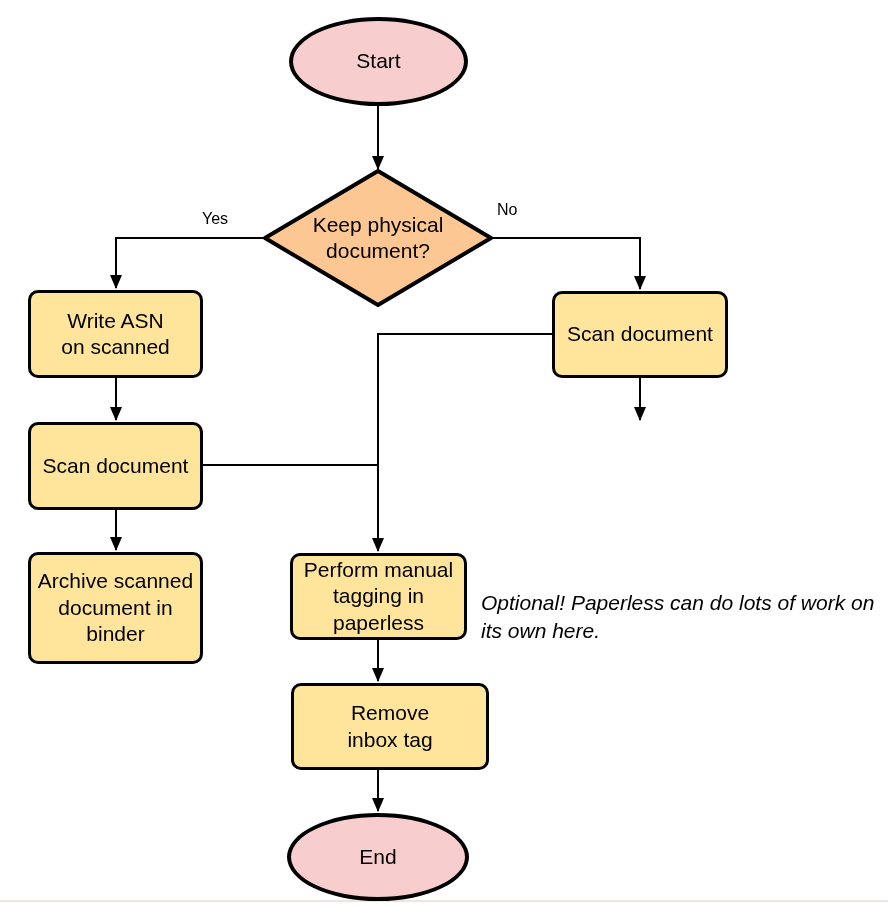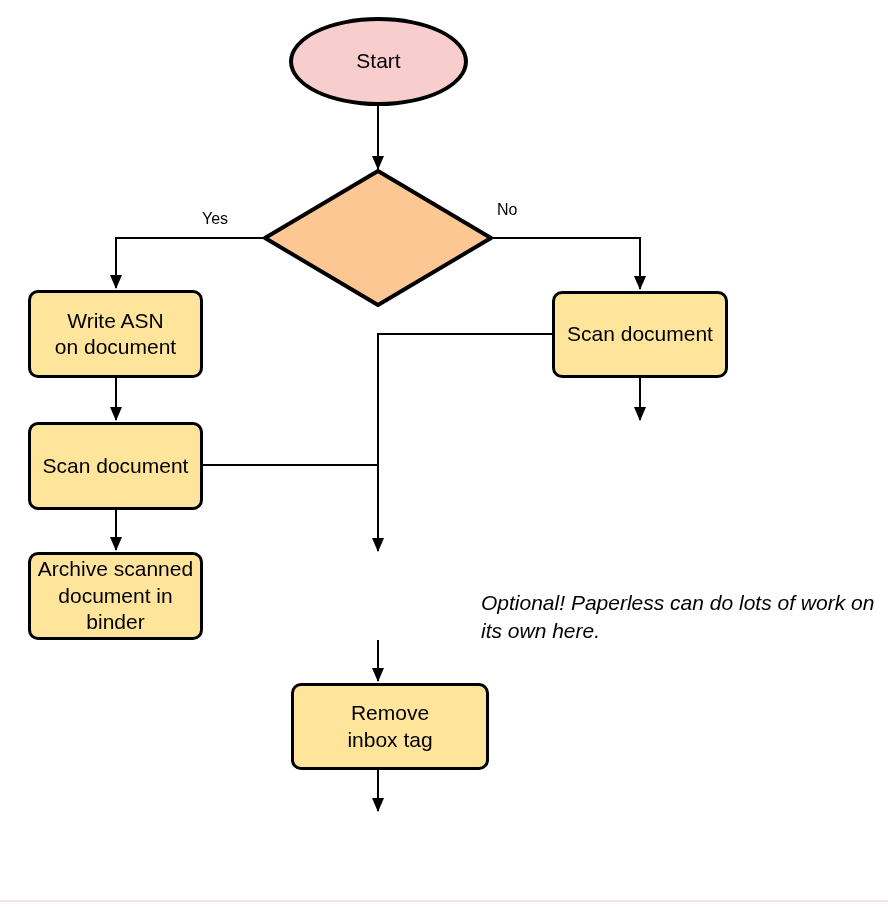--- a/index.html
+++ b/index.html
@@ -112,49 +112,59 @@
     <path class="edge" d="M378,640 L378,681" marker-end="url(#arrow)"></path>
     <path class="edge" d="M378,770 L378,811" marker-end="url(#arrow)"></path>
 
     <polygon class="diamond" points="378,171 491,238 378,305 265,238"></polygon>
   </svg>
 
   <div class="node terminator" style="left:289px; top:17px; width:179px; height:89px;">
     <span class="node-label">Start</span>
   </div>
 
+  <div class="decision-label">Keep physical
+document?</div>
 
   <div class="edge-label" style="left:202px; top:210px; width:50px;">Yes</div>
   <div class="edge-label" style="left:497px; top:201px; width:50px;">No</div>
 
   <div class="node process" style="left:28px; top:290px; width:175px; height:88px;">
     <span class="node-label">Write ASN
-on document</span>
+on scanned</span>
   </div>
 
   <div class="node process" style="left:28px; top:422px; width:175px; height:88px;">
     <span class="node-label">Scan document</span>
   </div>
 
-  <div class="node process" style="left:28px; top:552px; width:175px; height:88px;">
+  <div class="node process" style="left:28px; top:552px; width:175px; height:112px;">
     <span class="node-label">Archive scanned
 document in
 binder</span>
   </div>
 
   <div class="node process" style="left:552px; top:291px; width:176px; height:87px;">
     <span class="node-label">Scan document</span>
   </div>
 
 
+  <div class="node process" style="left:290px; top:553px; width:177px; height:87px;">
+    <span class="node-label">Perform manual
+tagging in
+paperless</span>
+  </div>
 
   <div class="annotation">Optional! Paperless can do lots of work on
 its own here.</div>
 
   <div class="node process" style="left:291px; top:683px; width:198px; height:87px;">
     <span class="node-label">Remove
 inbox tag</span>
   </div>
 
+  <div class="node terminator" style="left:287px; top:813px; width:182px; height:88px;">
+    <span class="node-label">End</span>
+  </div>
 
   <div class="bottom-edge"></div>
 
 </div>
 
 </body></html>

